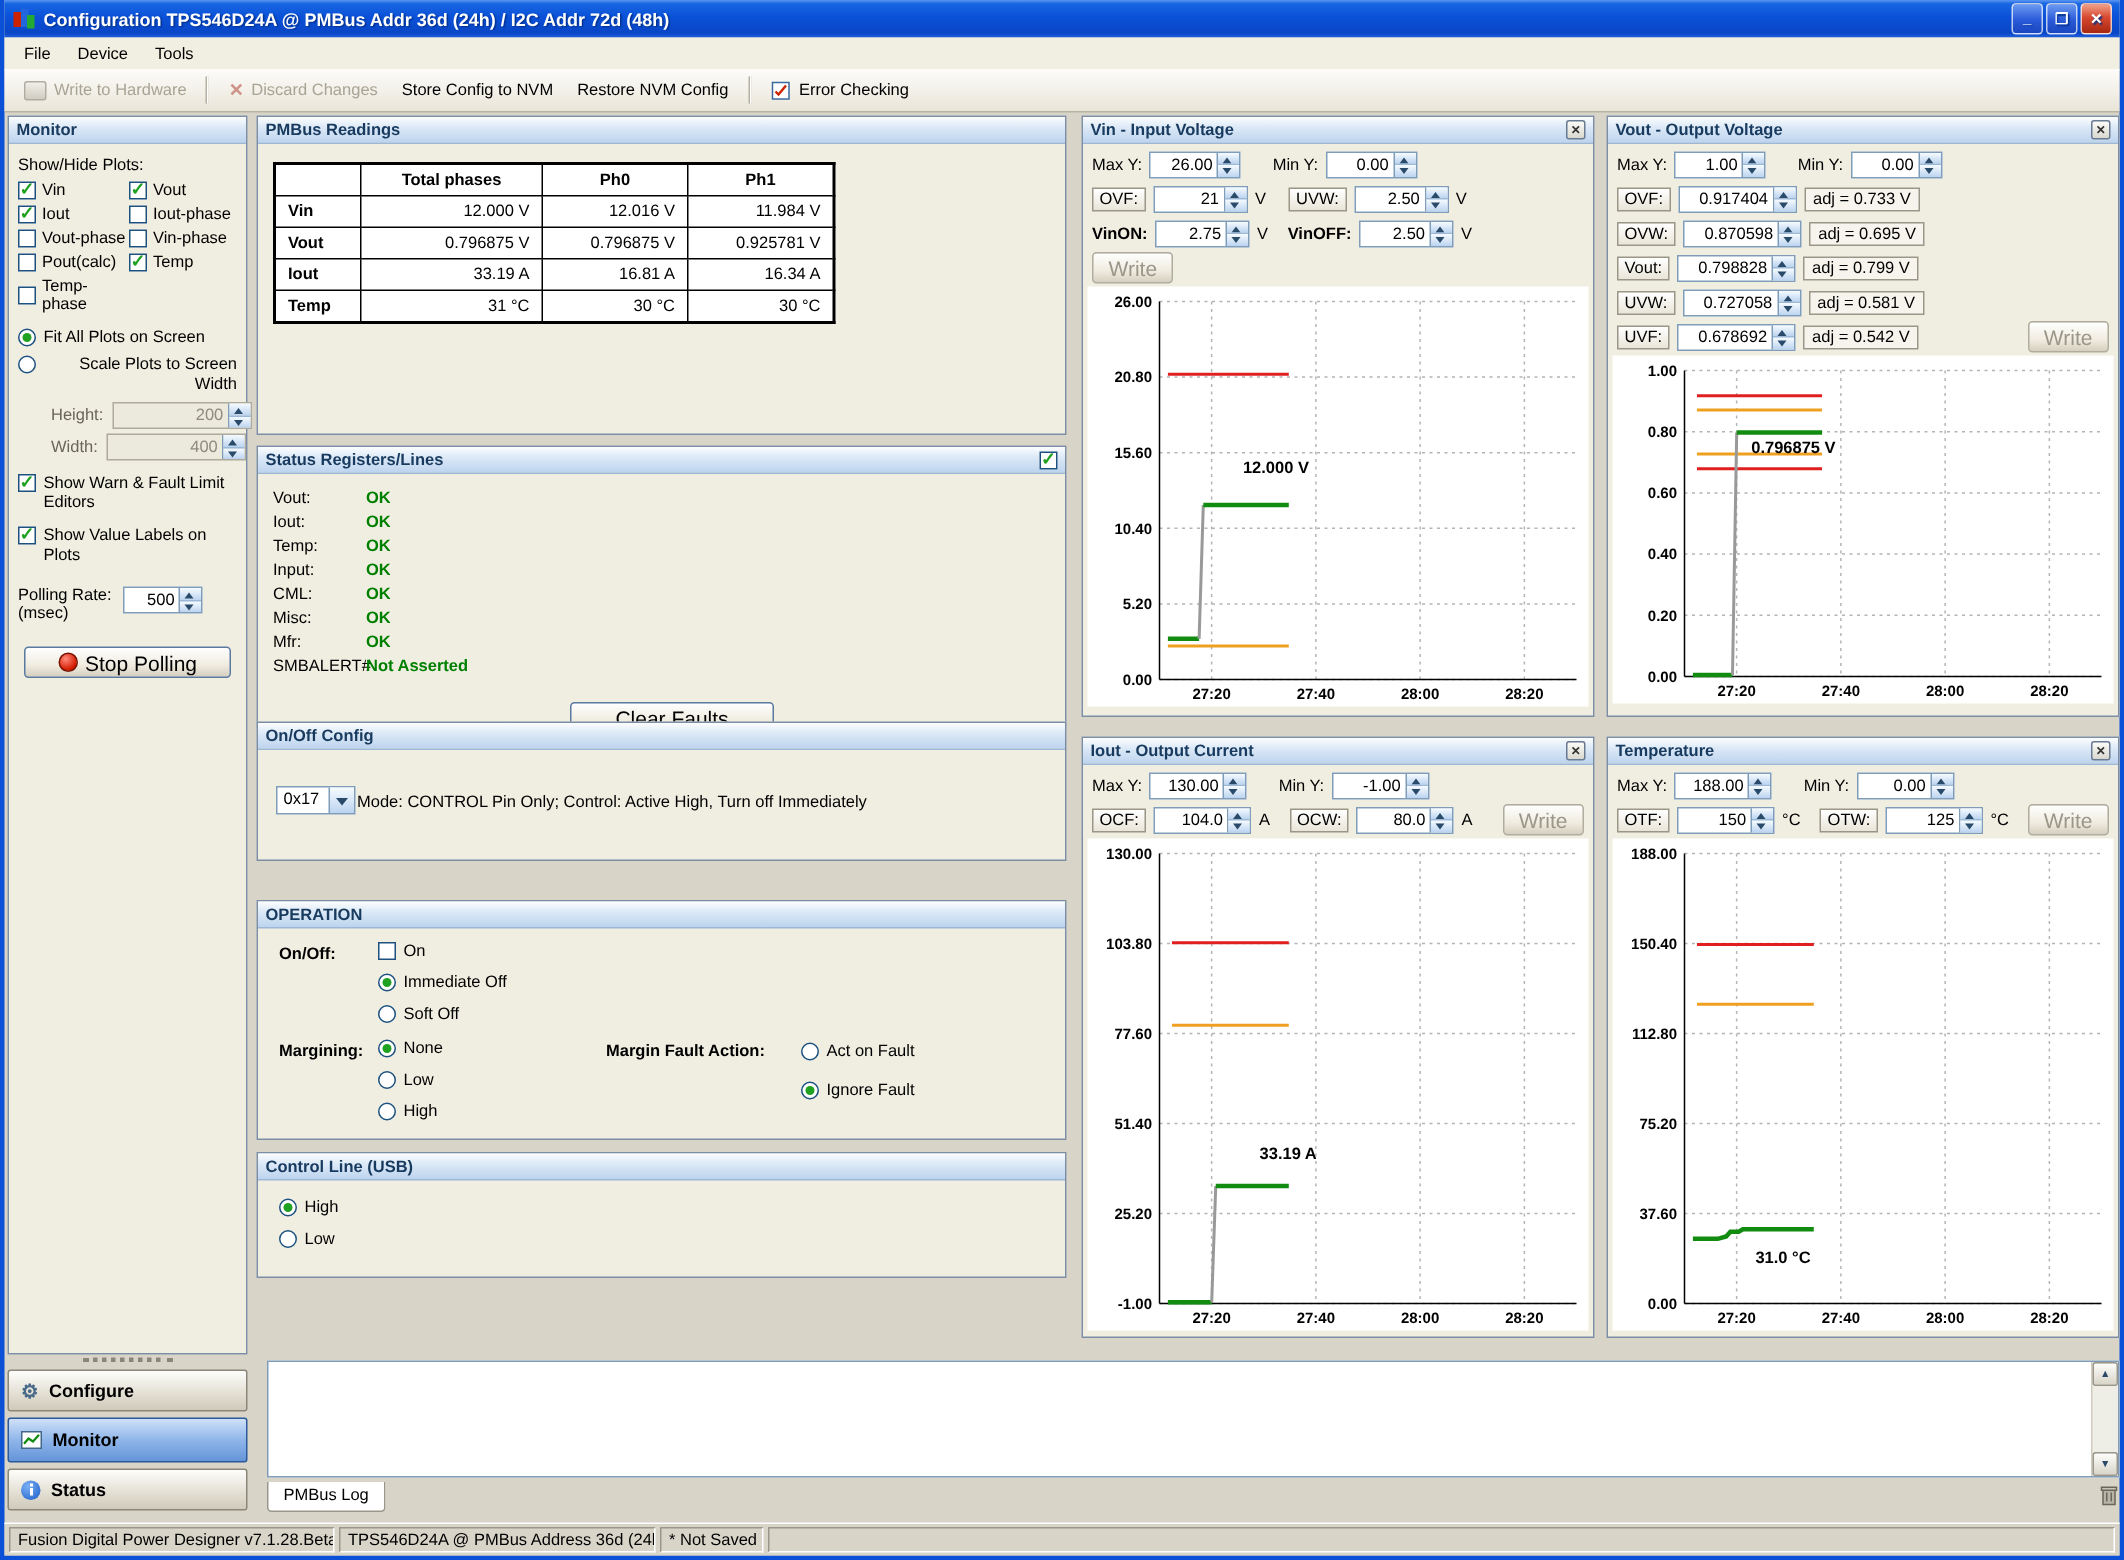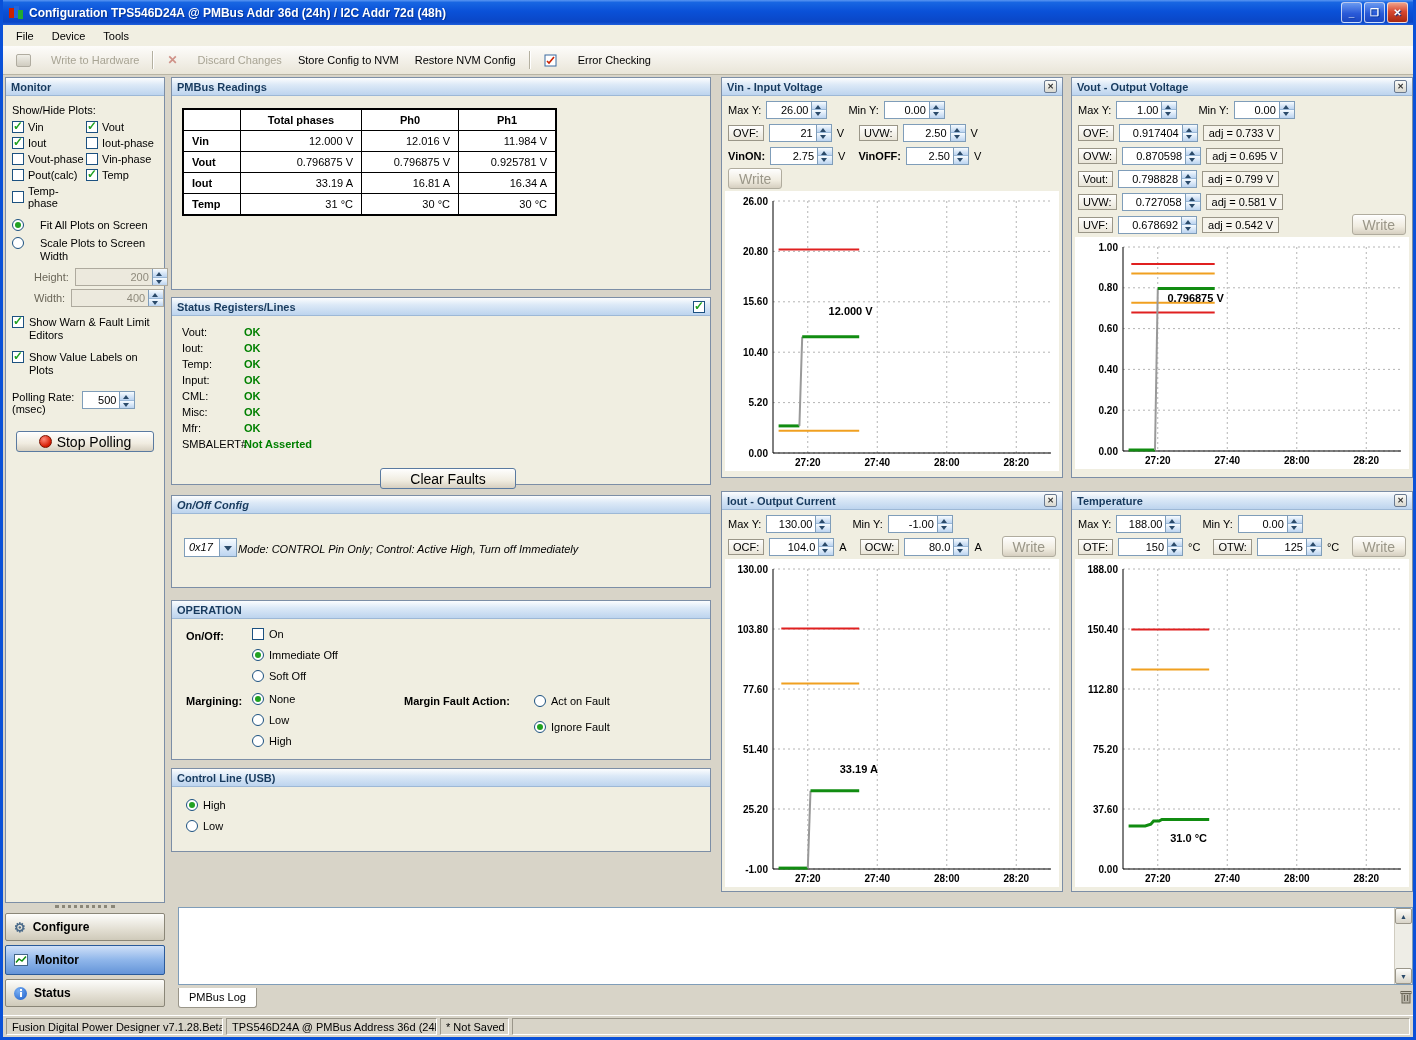--- a/index.html
+++ b/index.html
@@ -16,21 +16,21 @@
   .winbtns{display:flex;gap:2px;}
   .winbtn{width:21px;height:21px;border-radius:3px;border:1px solid rgba(255,255,255,.7);
     display:flex;align-items:center;justify-content:center;color:#fff;font-size:10px;font-weight:bold;box-sizing:border-box;
     background:linear-gradient(#6a9af0,#2a5ad8 55%,#1a46c0);}
   .winbtn.close{background:linear-gradient(#f0a088,#d84830 45%,#a82810);}
 
   
   .menubar{position:absolute;left:0;top:25px;right:0;height:21px;background:#f1efe2;border-bottom:1px solid #c8c4b4;display:flex;align-items:center;padding-left:4px;}
   .menu-item{padding:2px 9px;}
   .toolbar{position:absolute;left:0;top:46px;right:0;height:28px;background:linear-gradient(#fdfcfa,#e9e5d8);border-bottom:1px solid #b8b4a4;display:flex;align-items:center;padding:0 6px;gap:2px;}
-  .tb-btn{display:flex;align-items:center;gap:20px;padding:3px 7px;border-radius:2px;}
+  .tb-btn{display:flex;align-items:center;gap:5px;padding:3px 7px;border-radius:2px;}
   .tb-btn.dis{color:#a8a494;}
   .tb-sep{width:1px;height:18px;background:#b4b0a0;border-right:1px solid #fff;margin:0 4px;}
   .tbi{display:inline-block;}
   .icon-chip{width:13px;height:11px;border:1px solid #b0aca0;background:linear-gradient(#f0efe8,#d0ccc0);border-radius:2px;}
   .icon-x{color:#cf9288;font-weight:bold;font-size:12px;line-height:11px;}
 
   
   .panel{position:absolute;border:1px solid #7c8ea6;background:#f0eee1;box-sizing:border-box;}
   .panel-header{height:18px;display:flex;align-items:center;padding:0 5px;box-sizing:border-box;
      background:linear-gradient(180deg,#fcfdfe,#dce9f7 40%,#bdd4ee);border-bottom:1px solid #9db8d6;}
@@ -68,21 +68,21 @@
   .combo-btn::after{content:"";position:absolute;left:4px;top:7px;border-left:4px solid transparent;border-right:4px solid transparent;border-top:5px solid #2a4a6a;}
   .blb{border:1px solid #9a9688;background:linear-gradient(#fff,#e9e5d8);padding:1px 4px;white-space:nowrap;flex:none;}
   .adjbox{border:1px solid #9a9688;background:#f6f4ec;padding:1px 5px;white-space:nowrap;flex:none;}
   .unit{white-space:nowrap;flex:none;}
 
   
   .sb-body{padding:6px 6px;}
   .sb-label{margin:2px 0 5px 0;}
   .toggle-grid{display:grid;grid-template-columns:72px auto;row-gap:4px;column-gap:2px;margin-bottom:10px;}
   .toggle{display:flex;align-items:center;gap:4px;}
-  .rrow{display:flex;align-items:flex-start;gap:16px;margin-bottom:5px;}
+  .rrow{display:flex;align-items:flex-start;gap:5px;margin-bottom:5px;text-align:right;}
   .rrow .tl{line-height:13px;}
   .hw-row{display:flex;align-items:center;gap:6px;margin:3px 0 3px 22px;}
   .hw-row .lab{width:42px;text-align:right;color:#6a6658;}
   .cbrow{display:flex;align-items:flex-start;gap:5px;margin:9px 0 0 0;}
   .cbrow .tl{line-height:13px;}
   .poll-row{display:flex;align-items:flex-start;gap:8px;margin-top:14px;}
   .stop-btn{width:138px;margin:16px auto 0 auto;display:flex;}
   .red-dot{width:11px;height:11px;border-radius:50%;background:radial-gradient(circle at 35% 30%,#ff8a7a,#d41a00 70%);border:1px solid #7a1200;flex:none;}
   .splitter-dots{position:absolute;left:52px;top:905px;width:60px;border-top:3px dotted #8a8678;}
   .nav-btn{position:absolute;left:2px;width:160px;border:1px solid #8a8678;border-radius:2px;display:flex;align-items:center;gap:7px;
@@ -376,21 +376,21 @@
           </div>
         <div class="st-row">
             <span class="st-l">SMBALERT#</span>
             <span class="st-v">Not Asserted</span>
           </div>
       </div>
       <button class="xp-btn clear-btn">Clear Faults</button>
     </div>
   </div>
 
-  <div class="panel" style="left:168px;top:495px;width:540px;height:93px;font-style:italic;">
+  <div class="panel" style="left:168px;top:481px;width:540px;height:93px;">
     <div class="panel-header">
         <span class="ph-title">On/Off Config</span>
       </div>
     <div class="panel-body" style="height:73px;">
       <span class="combo abs" style="left:12px;top:24px;">
         <span class="combo-val">0x17</span>
         <span class="combo-btn"></span>
       </span>
       <span class="abs" style="left:66px;top:29px;">Mode: CONTROL Pin Only; Control: Active High, Turn off Immediately</span>
     </div>

